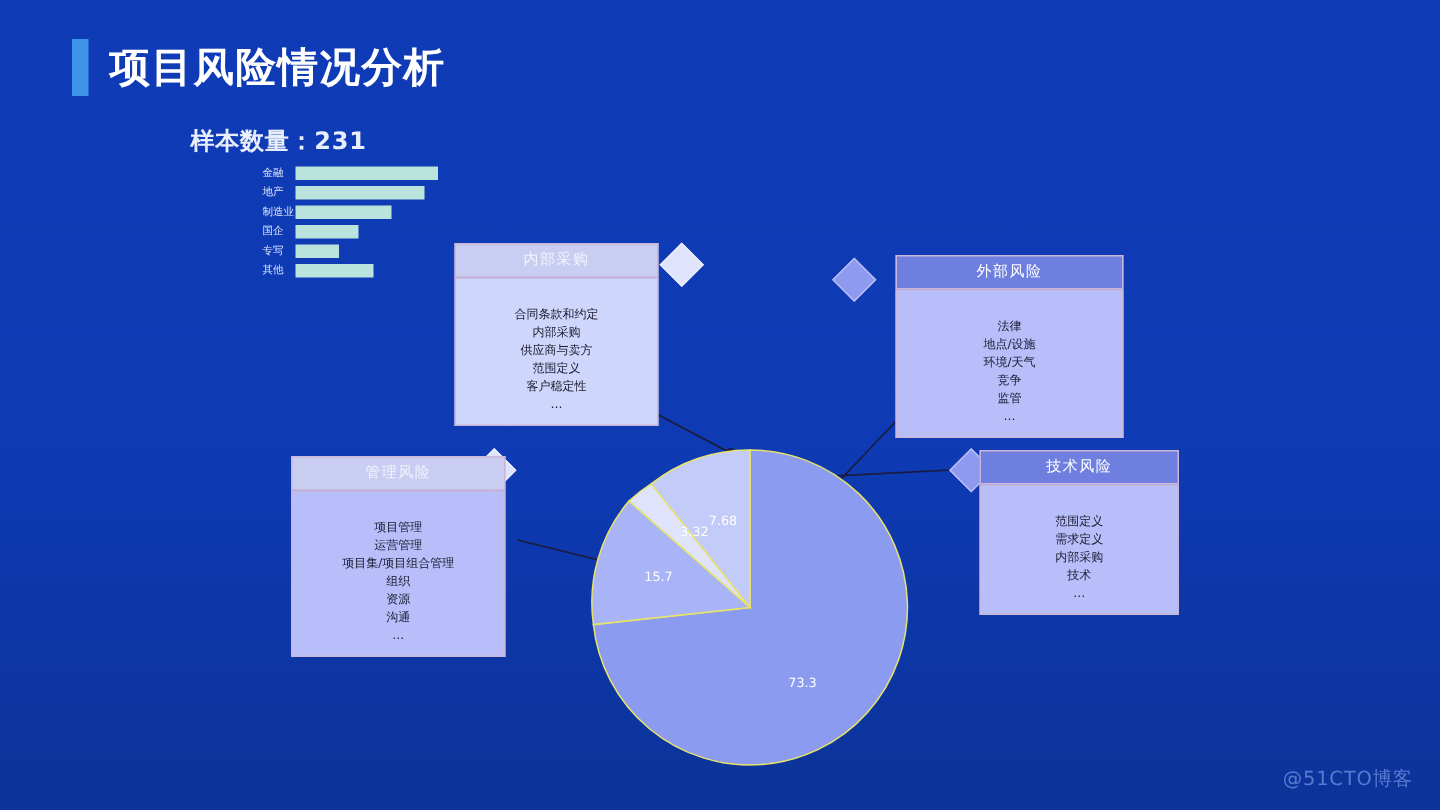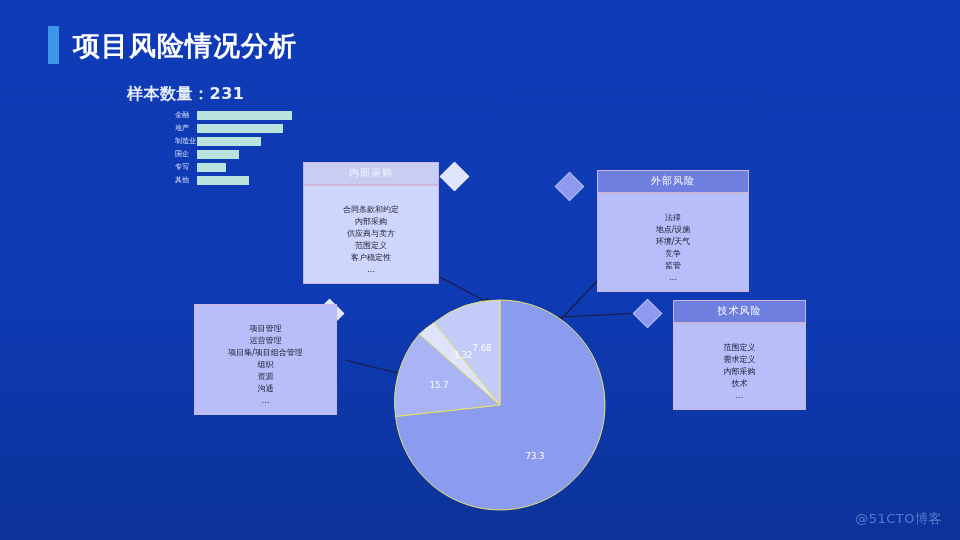--- a/index.html
+++ b/index.html
@@ -273,32 +273,33 @@
       <div>法律</div>
       <div>地点/设施</div>
       <div>环境/天气</div>
       <div>竞争</div>
       <div>监管</div>
       <div>…</div>
     </div>
   </div>
 
   <div class="callout" style="left:194px; top:304px; width:143px;">
+    <div class="callout-head pale">管理风险</div>
     <div class="callout-body">
       <div>项目管理</div>
       <div>运营管理</div>
       <div>项目集/项目组合管理</div>
       <div>组织</div>
       <div>资源</div>
       <div>沟通</div>
       <div>…</div>
     </div>
   </div>
 
-  <div class="callout" style="left:653px; top:300px; width:133px;margin-left:20px;">
+  <div class="callout" style="left:653px; top:300px; width:133px;">
     <div class="callout-head">技术风险</div>
     <div class="callout-body">
       <div>范围定义</div>
       <div>需求定义</div>
       <div>内部采购</div>
       <div>技术</div>
       <div>…</div>
     </div>
   </div>
 

